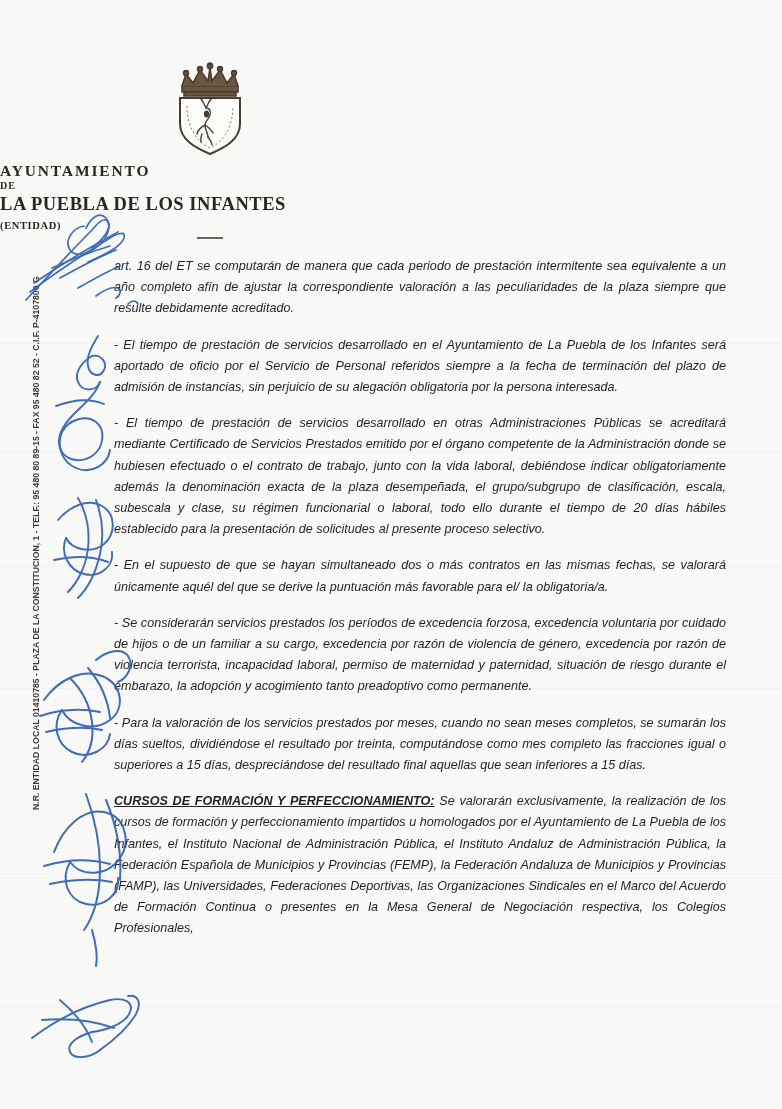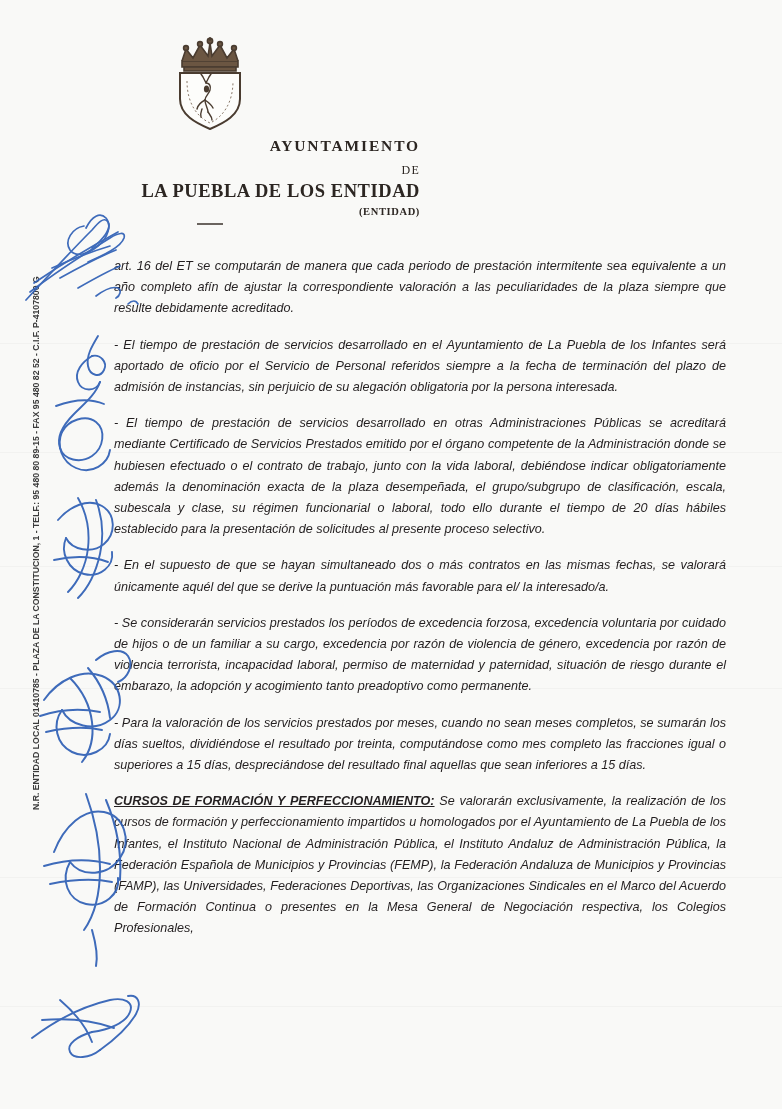--- a/index.html
+++ b/index.html
@@ -16,46 +16,46 @@
     width: 782px;
     height: 1109px;
     background: #f9f9f7;
     overflow: hidden;
   }
 
   
   .letterhead {
     position: absolute;
     left: 0;
-    top: 27px;
+    top: 52px;
     width: 420px;
-    text-align: right;
+    text-align: left;
   }
   .crest {
     width: 96px;
     height: 104px;
     margin: 0 auto 6px auto;
     display: block;
   }
   .lh-line {
     font-family: "Liberation Serif", serif;
     color: #2c2622;
     letter-spacing: 0.06em;
     line-height: 1.15;
   }
   .lh-ayto {
     font-size: 15.5px;
     font-weight: 700;
     letter-spacing: 0.12em;
   }
   .lh-de {
-    font-size: 12px;
-    font-weight: 400;
+    font-size: 10px;
+    font-weight: 700;
     letter-spacing: 0.1em;
-    margin-top: 9px;
+    margin-top: 0;
   }
   .lh-town {
     font-size: 18.5px;
     font-weight: 700;
     letter-spacing: 0.03em;
     margin-top: 3px;
   }
   .lh-prov {
     font-size: 10.5px;
     font-weight: 700;
@@ -167,34 +167,34 @@
           <path d="M44 56 c4 0 5 4 4 7 c-1 4 -5 6 -5 10 c0 5 3 8 3 12"></path>
           <path d="M43 73 c-4 2 -7 5 -8 9 M46 85 c2 3 4 5 4 8"></path>
           <path d="M43 73 c3 2 6 4 8 8 M40 82 c-1 3 -2 5 -1 8"></path>
           <ellipse cx="44.5" cy="62" rx="2.6" ry="3.6" fill="#4a3c30" stroke="none"></ellipse>
         </g>
       </g>
     </svg>
 
     <div class="lh-line lh-ayto">AYUNTAMIENTO</div>
     <div class="lh-line lh-de">DE</div>
-    <div class="lh-line lh-town">LA PUEBLA DE LOS ENTIDAD</div>
+    <div class="lh-line lh-town">LA PUEBLA DE LOS INFANTES</div>
     <div class="lh-line lh-prov">(ENTIDAD)</div>
     <div class="lh-rule"></div>
   </div>
 
   <div class="side-legend">
     <div class="vt" style="font-family:'Liberation Sans',sans-serif;font-size:8.7px;font-weight:700;color:#3b3b3b;">N.R. ENTIDAD LOCAL 01410785 - PLAZA DE LA CONSTITUCION, 1 - TELF.: 95 480 80 89-15 - FAX 95 480 82 52 - C.I.F. P-4107800 G</div>
   </div>
 
   <div class="body-col">
     <p class="para">art. 16 del ET se computarán de manera que cada periodo de prestación intermitente sea equivalente a un año completo afín de ajustar la correspondiente valoración a las peculiaridades de la plaza siempre que resulte debidamente acreditado.</p>
     <p class="para">- El tiempo de prestación de servicios desarrollado en el Ayuntamiento de La Puebla de los Infantes será aportado de oficio por el Servicio de Personal referidos siempre a la fecha de terminación del plazo de admisión de instancias, sin perjuicio de su alegación obligatoria por la persona interesada.</p>
     <p class="para">- El tiempo de prestación de servicios desarrollado en otras Administraciones Públicas se acreditará mediante Certificado de Servicios Prestados emitido por el órgano competente de la Administración donde se hubiesen efectuado o el contrato de trabajo, junto con la vida laboral, debiéndose indicar obligatoriamente además la denominación exacta de la plaza desempeñada, el grupo/subgrupo de clasificación, escala, subescala y clase, su régimen funcionarial o laboral, todo ello durante el tiempo de 20 días hábiles establecido para la presentación de solicitudes al presente proceso selectivo.</p>
-    <p class="para">- En el supuesto de que se hayan simultaneado dos o más contratos en las mismas fechas, se valorará únicamente aquél del que se derive la puntuación más favorable para el/ la interesado/a.</p>
+    <p class="para">- En el supuesto de que se hayan simultaneado dos o más contratos en las mismas fechas, se valorará únicamente aquél del que se derive la puntuación más favorable para el/ la obligatoria/a.</p>
     <p class="para">- Se considerarán servicios prestados los períodos de excedencia forzosa, excedencia voluntaria por cuidado de hijos o de un familiar a su cargo, excedencia por razón de violencia de género, excedencia por razón de violencia terrorista, incapacidad laboral, permiso de maternidad y paternidad, situación de riesgo durante el embarazo, la adopción y acogimiento tanto preadoptivo como permanente.</p>
     <p class="para">- Para la valoración de los servicios prestados por meses, cuando no sean meses completos, se sumarán los días sueltos, dividiéndose el resultado por treinta, computándose como mes completo las fracciones igual o superiores a 15 días, despreciándose del resultado final aquellas que sean inferiores a 15 días.</p>
     <p class="para"><span class="lead">CURSOS DE FORMACIÓN Y PERFECCIONAMIENTO:</span><span> Se valorarán exclusivamente, la realización de los cursos de formación y perfeccionamiento impartidos u homologados por el Ayuntamiento de La Puebla de los Infantes, el Instituto Nacional de Administración Pública, el Instituto Andaluz de Administración Pública, la Federación Española de Municipios y Provincias (FEMP), la Federación Andaluza de Municipios y Provincias (FAMP), las Universidades, Federaciones Deportivas, las Organizaciones Sindicales en el Marco del Acuerdo de Formación Continua o presentes en la Mesa General de Negociación respectiva, los Colegios Profesionales,</span></p>
   </div>
 
   <svg class="ink-layer" viewBox="0 0 782 1109">
     <g fill="none" stroke="#2f5fb5" stroke-linecap="round" stroke-linejoin="round" opacity="0.92">
 
       <g stroke-width="1.7">
         <path d="M26 300 C48 276 70 252 92 230 C98 223 104 216 108 222 C112 229 102 240 92 248"></path>

